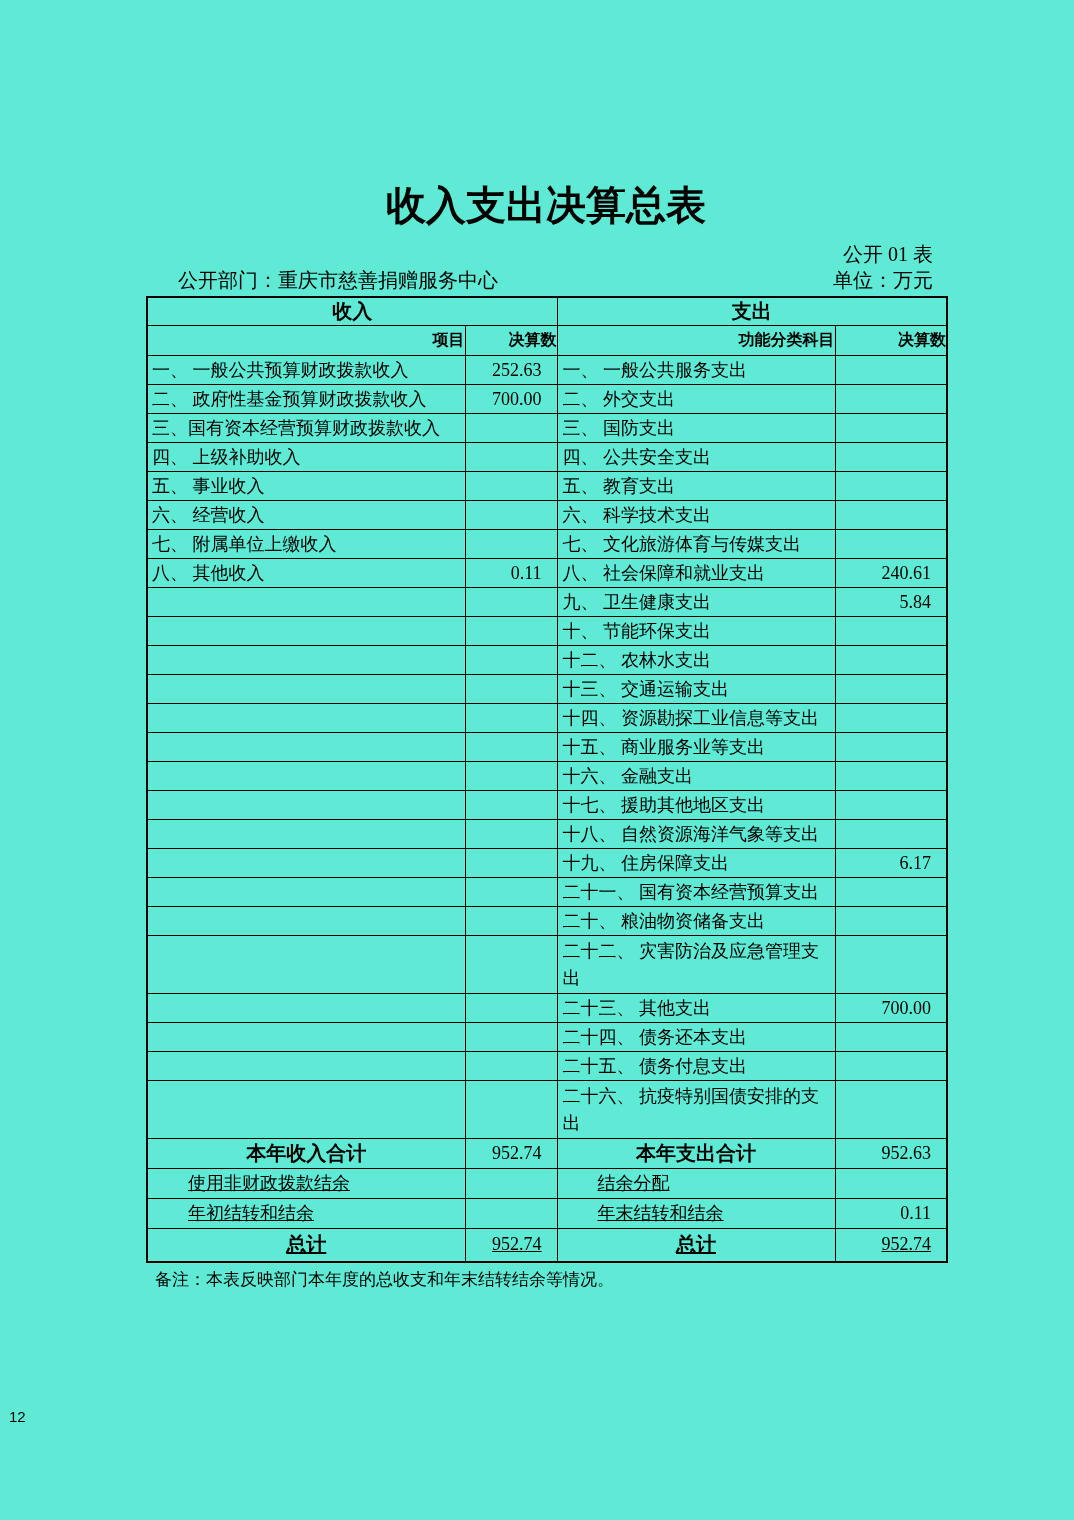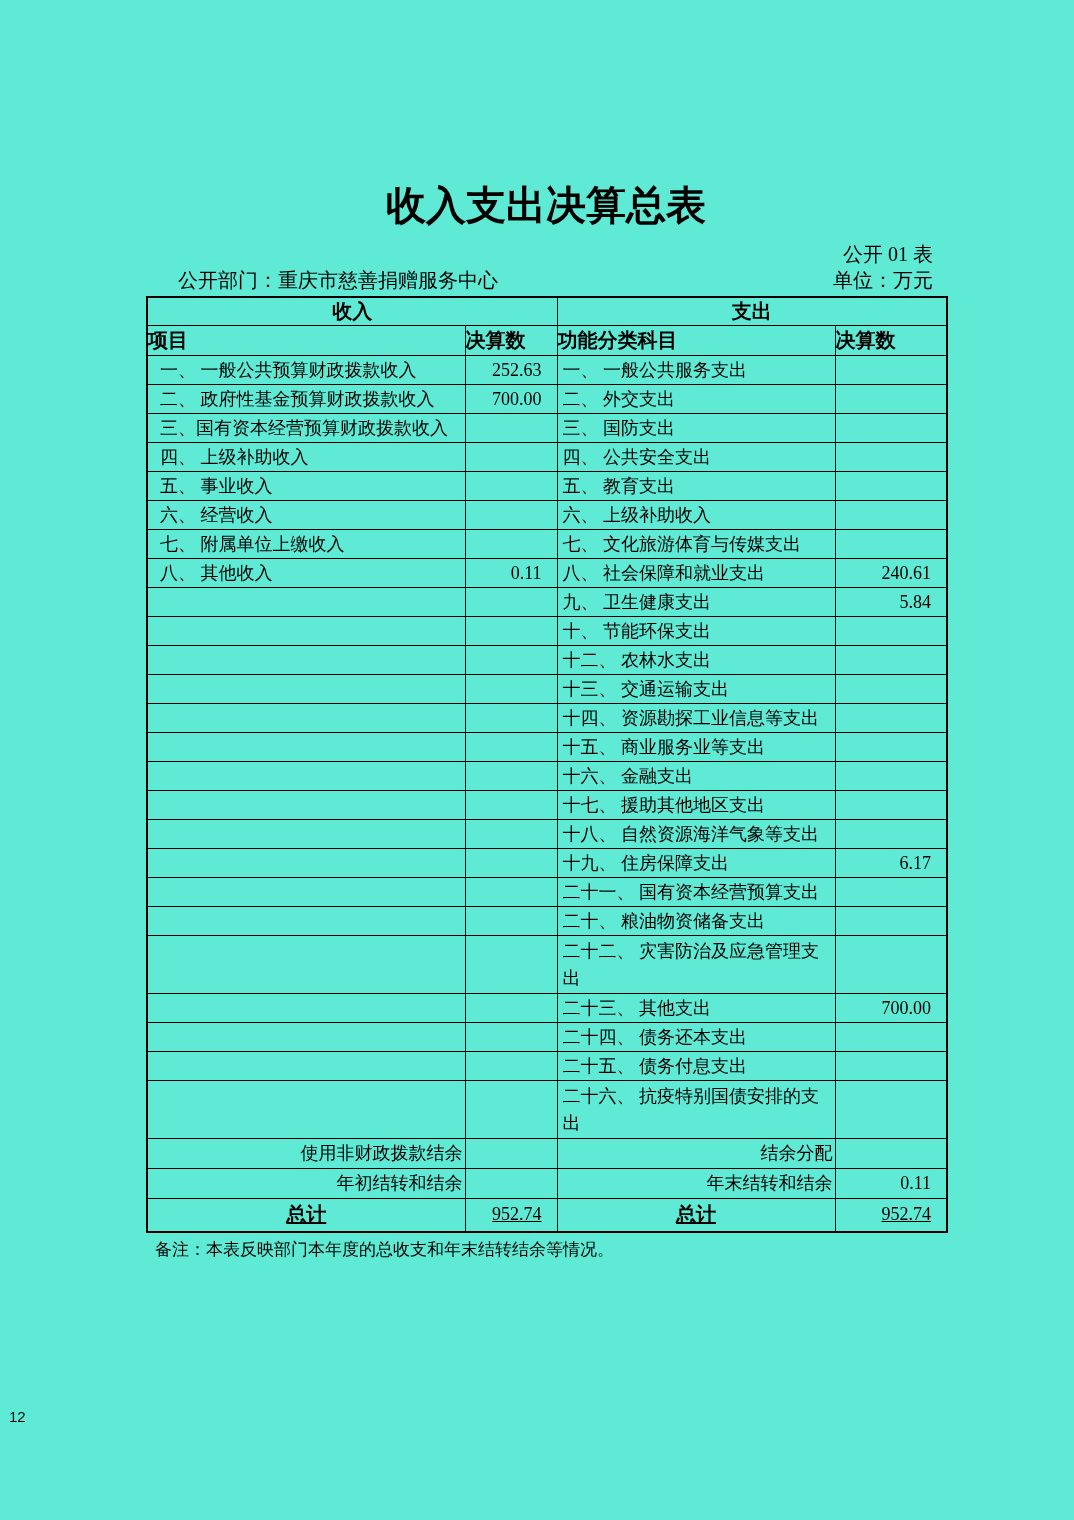--- a/index.html
+++ b/index.html
@@ -54,39 +54,39 @@
     height:27px;
     font-family:Liberation Sans, sans-serif;
     font-weight:bold;
     font-size:20px;
     text-align:center;
   }
   th.col-h {
     height:30px;
     font-family:"Liberation Sans","DejaVu Sans",sans-serif;
     font-weight:bold;
-    font-size:20px;
-    text-align:left;
+    font-size:16px;
+    text-align:right;
     margin-left:29px;
   }
   td { font-size:18px; line-height:27px; }
-  td.item  { height:29px; text-align:left; padding-left:12px;  padding-right:2px; }
+  td.item  { height:29px; text-align:left; padding-left:4px;  padding-right:2px; }
   td.eitem { height:29px; text-align:left; padding-left:5px;  padding-right:2px;margin-left:42px; }
   td.num   { height:29px; text-align:right; padding-right:15px; }
   tr.tall td { height:58px; }
   tr.summary td { height:30px; }
   tr.grand td { height:33px;text-decoration:underline; }
   td.total-label {
     font-family:"Liberation Sans","DejaVu Sans",sans-serif;
     font-weight:bold;
     font-size:20px;
     text-align:center;
     padding-left:0;
   }
-  td.indent-label { text-align:right; padding-left:52px; }
+  td.indent-label { text-align:left; padding-left:40px;text-decoration:underline; }
   .footnote {
     margin-top:6px;
     padding-left:9px;
     font-size:17px;
     line-height:22px;
   }
   .page-number {
     position:absolute;
     left:9px; top:1408px;
     width:1074px;
@@ -156,21 +156,21 @@
           </tr>
           <tr>
             <td class="item">五、 事业收入</td>
             <td class="num"></td>
             <td class="eitem">五、 教育支出</td>
             <td class="num"></td>
           </tr>
           <tr>
             <td class="item">六、 经营收入</td>
             <td class="num"></td>
-            <td class="eitem">六、 上级补助收入</td>
+            <td class="eitem">六、 科学技术支出</td>
             <td class="num"></td>
           </tr>
           <tr>
             <td class="item">七、 附属单位上缴收入</td>
             <td class="num"></td>
             <td class="eitem">七、 文化旅游体育与传媒支出</td>
             <td class="num"></td>
           </tr>
           <tr>
             <td class="item">八、 其他收入</td>
@@ -272,20 +272,26 @@
             <td class="item"></td>
             <td class="num"></td>
             <td class="eitem">二十五、 债务付息支出</td>
             <td class="num"></td>
           </tr>
           <tr class="tall">
             <td class="item"></td>
             <td class="num"></td>
             <td class="eitem">二十六、 抗疫特别国债安排的支出</td>
             <td class="num"></td>
+          </tr>
+          <tr class="summary">
+            <td class="total-label">本年收入合计</td>
+            <td class="num">952.74</td>
+            <td class="total-label">本年支出合计</td>
+            <td class="num">952.63</td>
           </tr>
           <tr class="summary">
             <td class="item indent-label">使用非财政拨款结余</td>
             <td class="num"></td>
             <td class="item indent-label">结余分配</td>
             <td class="num"></td>
           </tr>
           <tr class="summary">
             <td class="item indent-label">年初结转和结余</td>
             <td class="num"></td>

